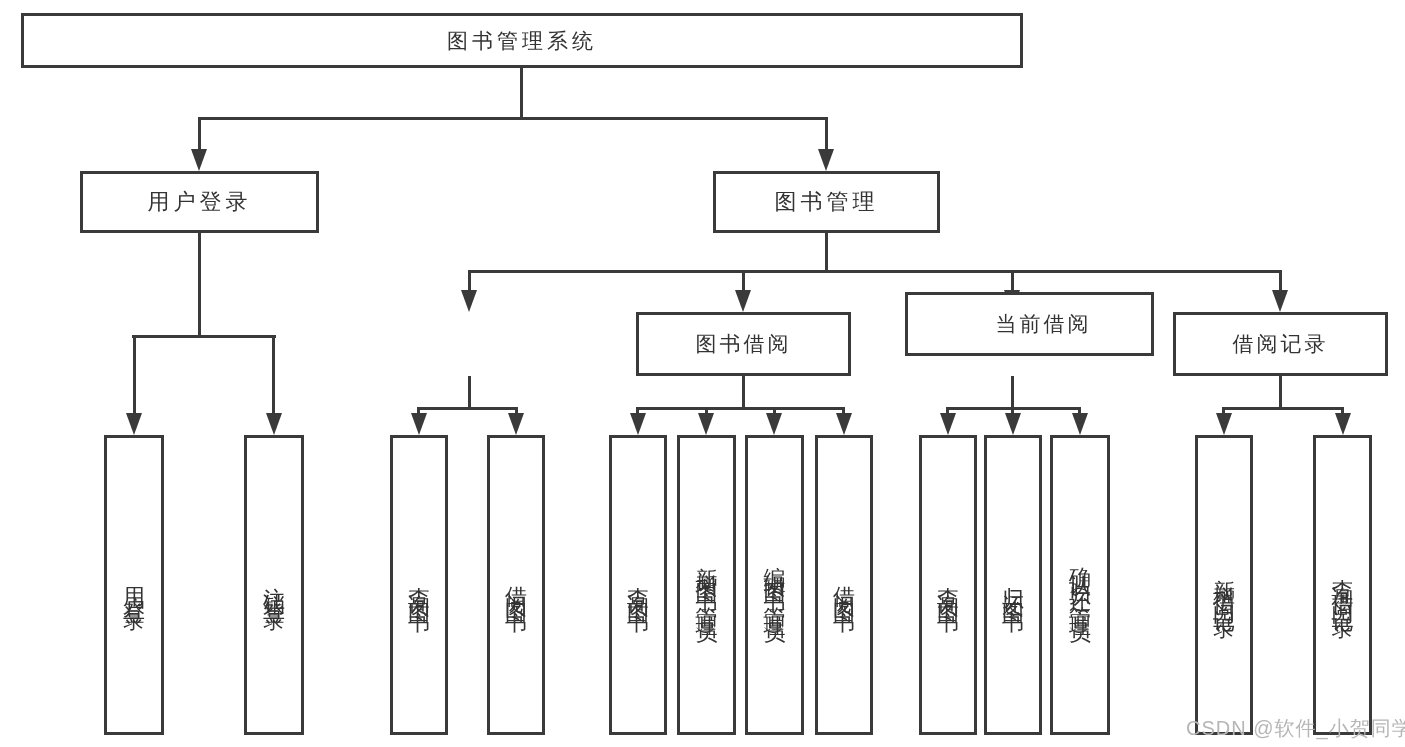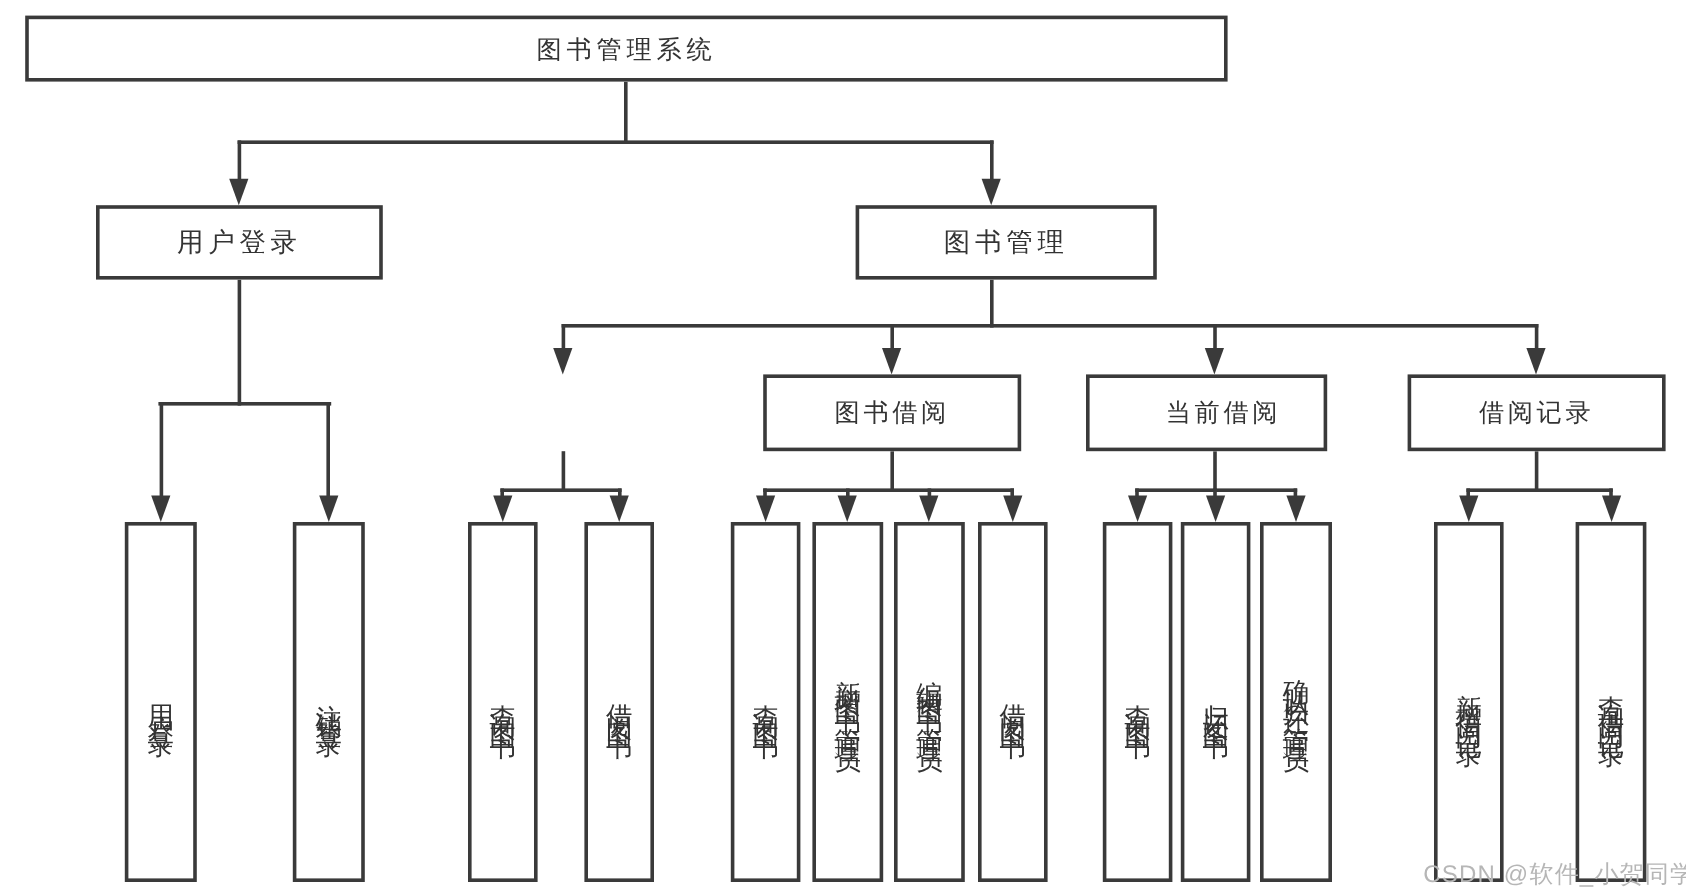--- a/index.html
+++ b/index.html
@@ -45,21 +45,21 @@
   <div class="vl" style="left:520px;top:68px;height:52px;"></div>
   <div class="hl" style="left:198px;top:117px;width:630px;"></div>
   <div class="vl" style="left:198px;top:117px;height:35px;"></div>
   <div class="ar" style="left:191px;top:149px;"></div>
   <div class="vl" style="left:825px;top:117px;height:35px;"></div>
   <div class="ar" style="left:818px;top:149px;"></div>
 
   <div class="node hnode" style="left:80px;top:171px;width:239px;height:62px;">
     <span>用户登录</span>
   </div>
-  <div class="node hnode" style="left:713px;top:171px;width:251px;height:62px;">
+  <div class="node hnode" style="left:713px;top:171px;width:227px;height:62px;">
     <span>图书管理</span>
   </div>
 
   <div class="vl" style="left:198px;top:233px;height:105px;"></div>
   <div class="hl" style="left:132px;top:335px;width:144px;"></div>
   <div class="vl" style="left:133px;top:335px;height:82px;"></div>
   <div class="ar" style="left:126px;top:413px;"></div>
   <div class="vl" style="left:272px;top:335px;height:82px;"></div>
   <div class="ar" style="left:266px;top:413px;"></div>
 
@@ -70,21 +70,21 @@
   <div class="vl" style="left:742px;top:270px;height:23px;"></div>
   <div class="ar" style="left:735px;top:290px;"></div>
   <div class="vl" style="left:1011px;top:270px;height:23px;"></div>
   <div class="ar" style="left:1004px;top:290px;"></div>
   <div class="vl" style="left:1279px;top:270px;height:23px;"></div>
   <div class="ar" style="left:1272px;top:290px;"></div>
 
   <div class="node hnode l3node" style="left:636px;top:312px;width:215px;height:64px;">
     <span>图书借阅</span>
   </div>
-  <div class="node hnode l3node" style="left:905px;top:312px;width:201px;height:64px;padding-left:28px;">
+  <div class="node hnode l3node" style="left:905px;top:292px;width:249px;height:64px;padding-left:28px;">
     <span>当前借阅</span>
   </div>
   <div class="node hnode l3node" style="left:1173px;top:312px;width:215px;height:64px;">
     <span>借阅记录</span>
   </div>
 
   <div class="vl" style="left:468px;top:376px;height:34px;"></div>
   <div class="hl" style="left:417px;top:407px;width:101px;"></div>
   <div class="vl" style="left:417px;top:407px;height:9px;"></div>
   <div class="ar" style="left:411px;top:413px;"></div>

